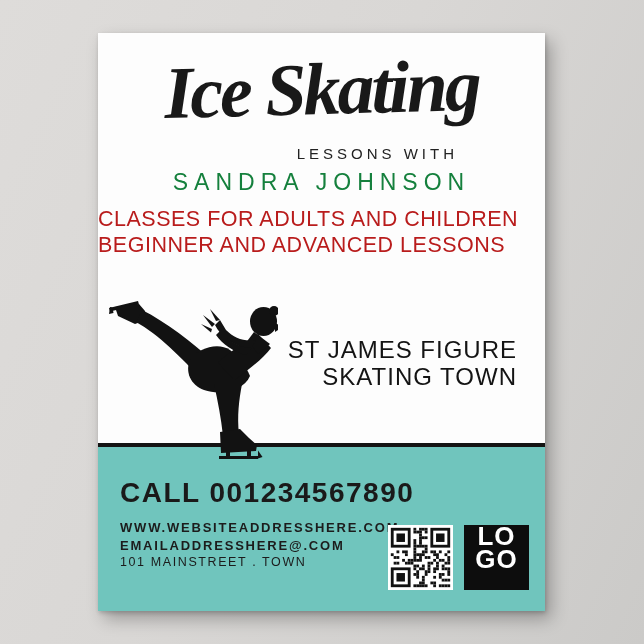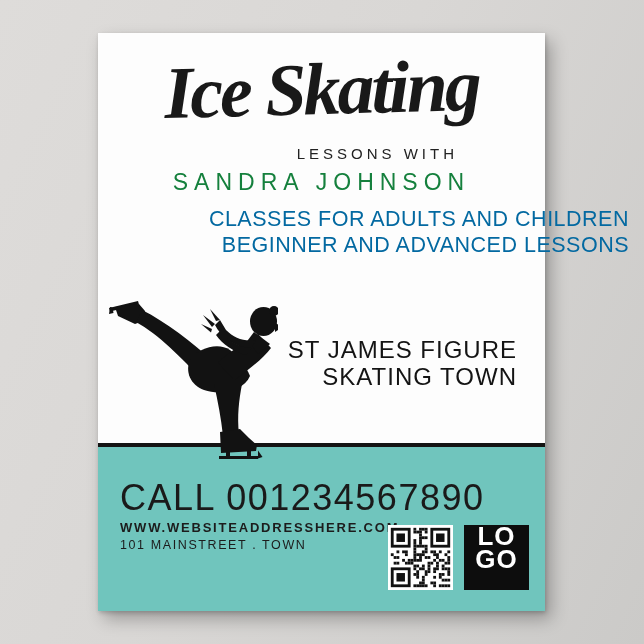--- a/index.html
+++ b/index.html
@@ -27,34 +27,34 @@
     position:absolute;top:112px;right:87px;
     font-size:15px;letter-spacing:4px;color:#222;
     white-space:nowrap;
     margin-left:16px;
   }
   .instructor{
     position:absolute;left:0;top:136px;width:447px;text-align:center;
     font-size:23px;letter-spacing:6px;color:#15803d;white-space:nowrap;
   }
   .details{
-    position:absolute;left:0;top:173px;width:531px;text-align:right;
-    font-size:21.5px;line-height:26px;letter-spacing:0.5px;color:#0369a1;
+    position:absolute;left:0;top:173px;width:531px;text-align:left;
+    font-size:21.5px;line-height:26px;letter-spacing:0.5px;color:#b91c1c;
   }
   .club{
     position:absolute;top:303px;right:28px;text-align:right;
     font-size:24px;line-height:27px;letter-spacing:1px;color:#141414;
     white-space:nowrap;
   }
   .skater{position:absolute;left:10px;top:265px;width:170px;height:170px;z-index:3;}
   .divider{position:absolute;left:0;top:410px;width:447px;height:4px;background:#141414;z-index:2;}
   .teal{position:absolute;left:0;top:414px;width:447px;height:164px;z-index:1;}
   .phone{
     position:absolute;left:22px;top:444px;z-index:4;
-    font-size:36px;font-weight:400;letter-spacing:1.5px;color:#1a1a1a;white-space:nowrap;
+    font-size:28px;font-weight:700;letter-spacing:1.5px;color:#1a1a1a;white-space:nowrap;
   }
   .contact{position:absolute;left:22px;top:486px;z-index:4;color:#1c1c1c;}
   .contact .c1{font-size:13px;font-weight:700;letter-spacing:1.8px;line-height:17.5px;white-space:nowrap;}
   .contact .c2{font-size:12.5px;font-weight:400;letter-spacing:1.6px;line-height:16.5px;white-space:nowrap;}
   .qr{
     position:absolute;left:290px;top:492px;width:65px;height:65px;
     background:#ffffff;z-index:4;
   }
   .qr svg{display:block;width:65px;height:65px;}
   .logo{
@@ -121,20 +121,21 @@
     </g>
   </svg>
 
   <div class="divider" style="background: rgb(20, 20, 20);"></div>
   <div class="teal" style="background: rgb(112, 197, 189);"></div>
 
   <div class="phone">CALL 001234567890</div>
 
   <div class="contact">
     <div class="c1">WWW.WEBSITEADDRESSHERE.COM</div>
+    <div class="c1">EMAILADDRESSHERE@.COM</div>
     <div class="c2">101 MAINSTREET . TOWN</div>
   </div>
 
   <div class="qr">
     <svg viewBox="0 0 69 69">
       <rect x="0" y="0" width="69" height="69" fill="#ffffff"></rect>
       <g fill="#111111">
 
         <g id="finders">
           <rect x="3" y="3" width="21" height="21"></rect>

